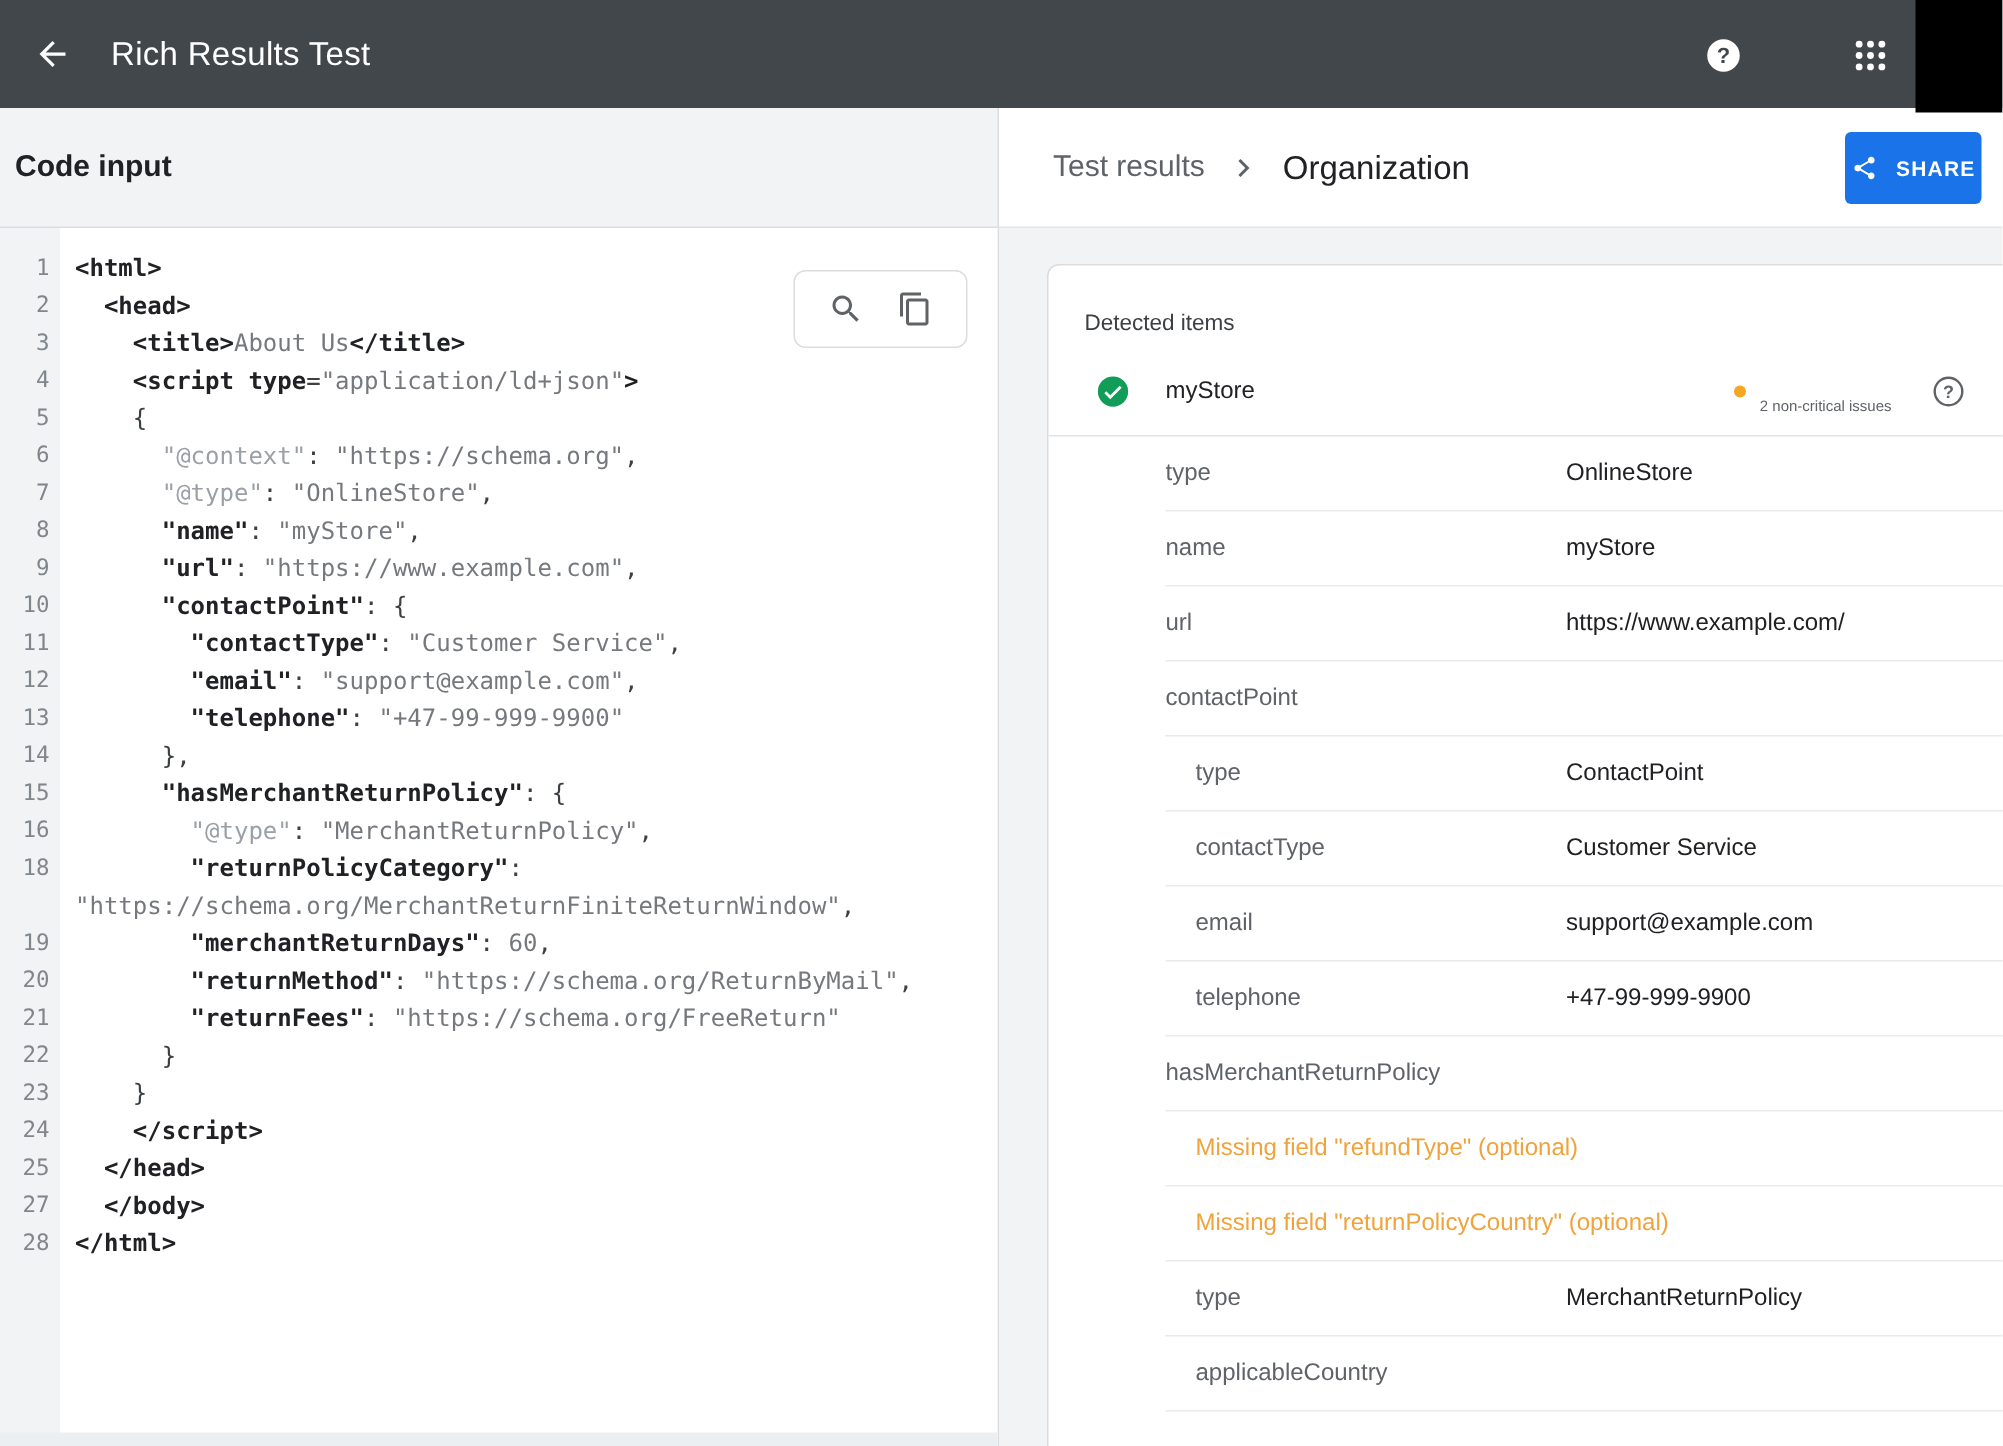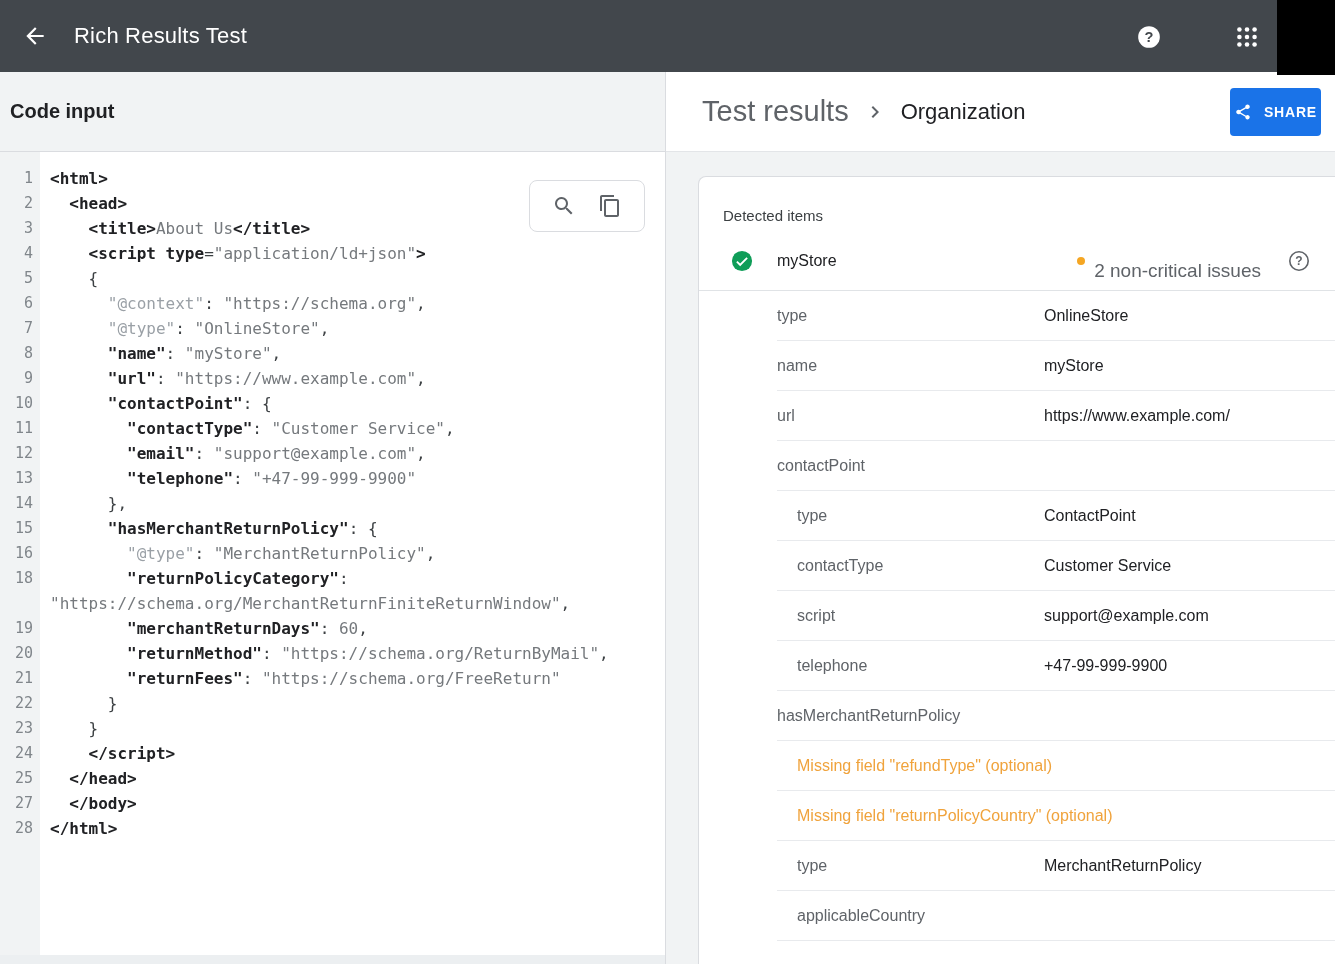--- a/index.html
+++ b/index.html
@@ -51,34 +51,34 @@
   .lc .pln{color:#3c4043;}
   .editor-toolbar{position:absolute;top:28px;right:20px;width:116px;height:52px;background:#fff;
     border:1px solid var(--divider);border-radius:8px;display:flex;align-items:center;justify-content:space-evenly;}
   .editor-toolbar .icon-btn{width:26px;height:26px;}
   .editor-scrollbar{position:absolute;left:0;right:0;bottom:0;height:9px;background:#eceff1;}
 
   
   .right-panel{flex:1;display:flex;flex-direction:column;border-left:1px solid var(--divider);background:var(--gray-bg);min-width:0;}
   .results-header{height:80px;flex:none;background:#fff;display:flex;align-items:center;padding:0 14px 0 36px;border-bottom:1px solid #e3e5e8;}
   .breadcrumb{display:flex;align-items:center;}
-  .crumb-parent{font-size:29px;color:var(--txt-gray);cursor:pointer;}
+  .crumb-parent{font-size:20px;color:var(--txt-gray);cursor:pointer;}
   .crumb-chevron{margin:0 14px;display:flex;}
   .crumb-current{font-size:22px;color:var(--txt-dark);}
   .share-btn{margin-left:auto;height:48px;padding:0 4px;background:var(--accent-blue);color:#fff;border:none;border-radius:4px;
     display:flex;align-items:center;gap:12px;font-size:14px;font-weight:700;letter-spacing:.8px;cursor:pointer;font-family:"Liberation Sans",sans-serif;}
   .results-body{flex:1;padding:24px 0 0 32px;min-height:0;}
   .card{width:688px;height:100%;background:#fff;border:1px solid var(--divider);border-bottom:none;border-radius:8px 8px 0 0;overflow:hidden;}
   .card-head{border-bottom:1px solid #e0e3e6;}
   .detected-label{padding:30px 24px 0 24px;font-size:15px;color:#3c4043;}
   .entity-row{display:flex;align-items:center;height:58px;margin-top:8px;padding:0 26px 0 32px;cursor:pointer;}
   .entity-name{margin-left:24px;font-size:16px;color:var(--txt-dark);}
   .entity-right{margin-left:auto;display:flex;align-items:center;}
   .issue-dot{width:8px;height:8px;border-radius:50%;background:var(--issue-dot);flex:none;}
-  .issue-text{margin-left:9px;font-size:19px;color:var(--txt-gray);margin-top:20px;}
+  .issue-text{margin-left:9px;font-size:10px;color:var(--txt-gray);margin-top:20px;}
   .entity-right .icon-btn{width:24px;height:24px;}
   .help-outline-btn{margin-left:26px;}
   .collapse-btn{margin-left:24px;}
 
   .prop-row{position:relative;height:50px;}
   .prop-row::after{content:"";position:absolute;left:78px;right:0;bottom:0;border-bottom:1px solid var(--row-divider);}
   .row-label{position:absolute;left:78px;top:50%;transform:translateY(-50%);font-size:16px;color:var(--txt-gray);}
   .prop-row.ind1 .row-label{left:98px;}
   .row-value{position:absolute;left:345px;top:50%;transform:translateY(-50%);font-size:16px;color:var(--txt-dark);}
   .prop-row.warning .row-label{color:var(--warning-amber);}
@@ -253,21 +253,21 @@
               </div>
               <div class="prop-row prop ind1">
                 <span class="row-label">type</span>
                 <span class="row-value">ContactPoint</span>
               </div>
               <div class="prop-row prop ind1">
                 <span class="row-label">contactType</span>
                 <span class="row-value">Customer Service</span>
               </div>
               <div class="prop-row prop ind1">
-                <span class="row-label">script</span>
+                <span class="row-label">email</span>
                 <span class="row-value">support@example.com</span>
               </div>
               <div class="prop-row prop ind1">
                 <span class="row-label">telephone</span>
                 <span class="row-value">+47-99-999-9900</span>
               </div>
               <div class="prop-row group ind0">
                 <span class="row-label">hasMerchantReturnPolicy</span>
               </div>
               <div class="prop-row warning ind1">

